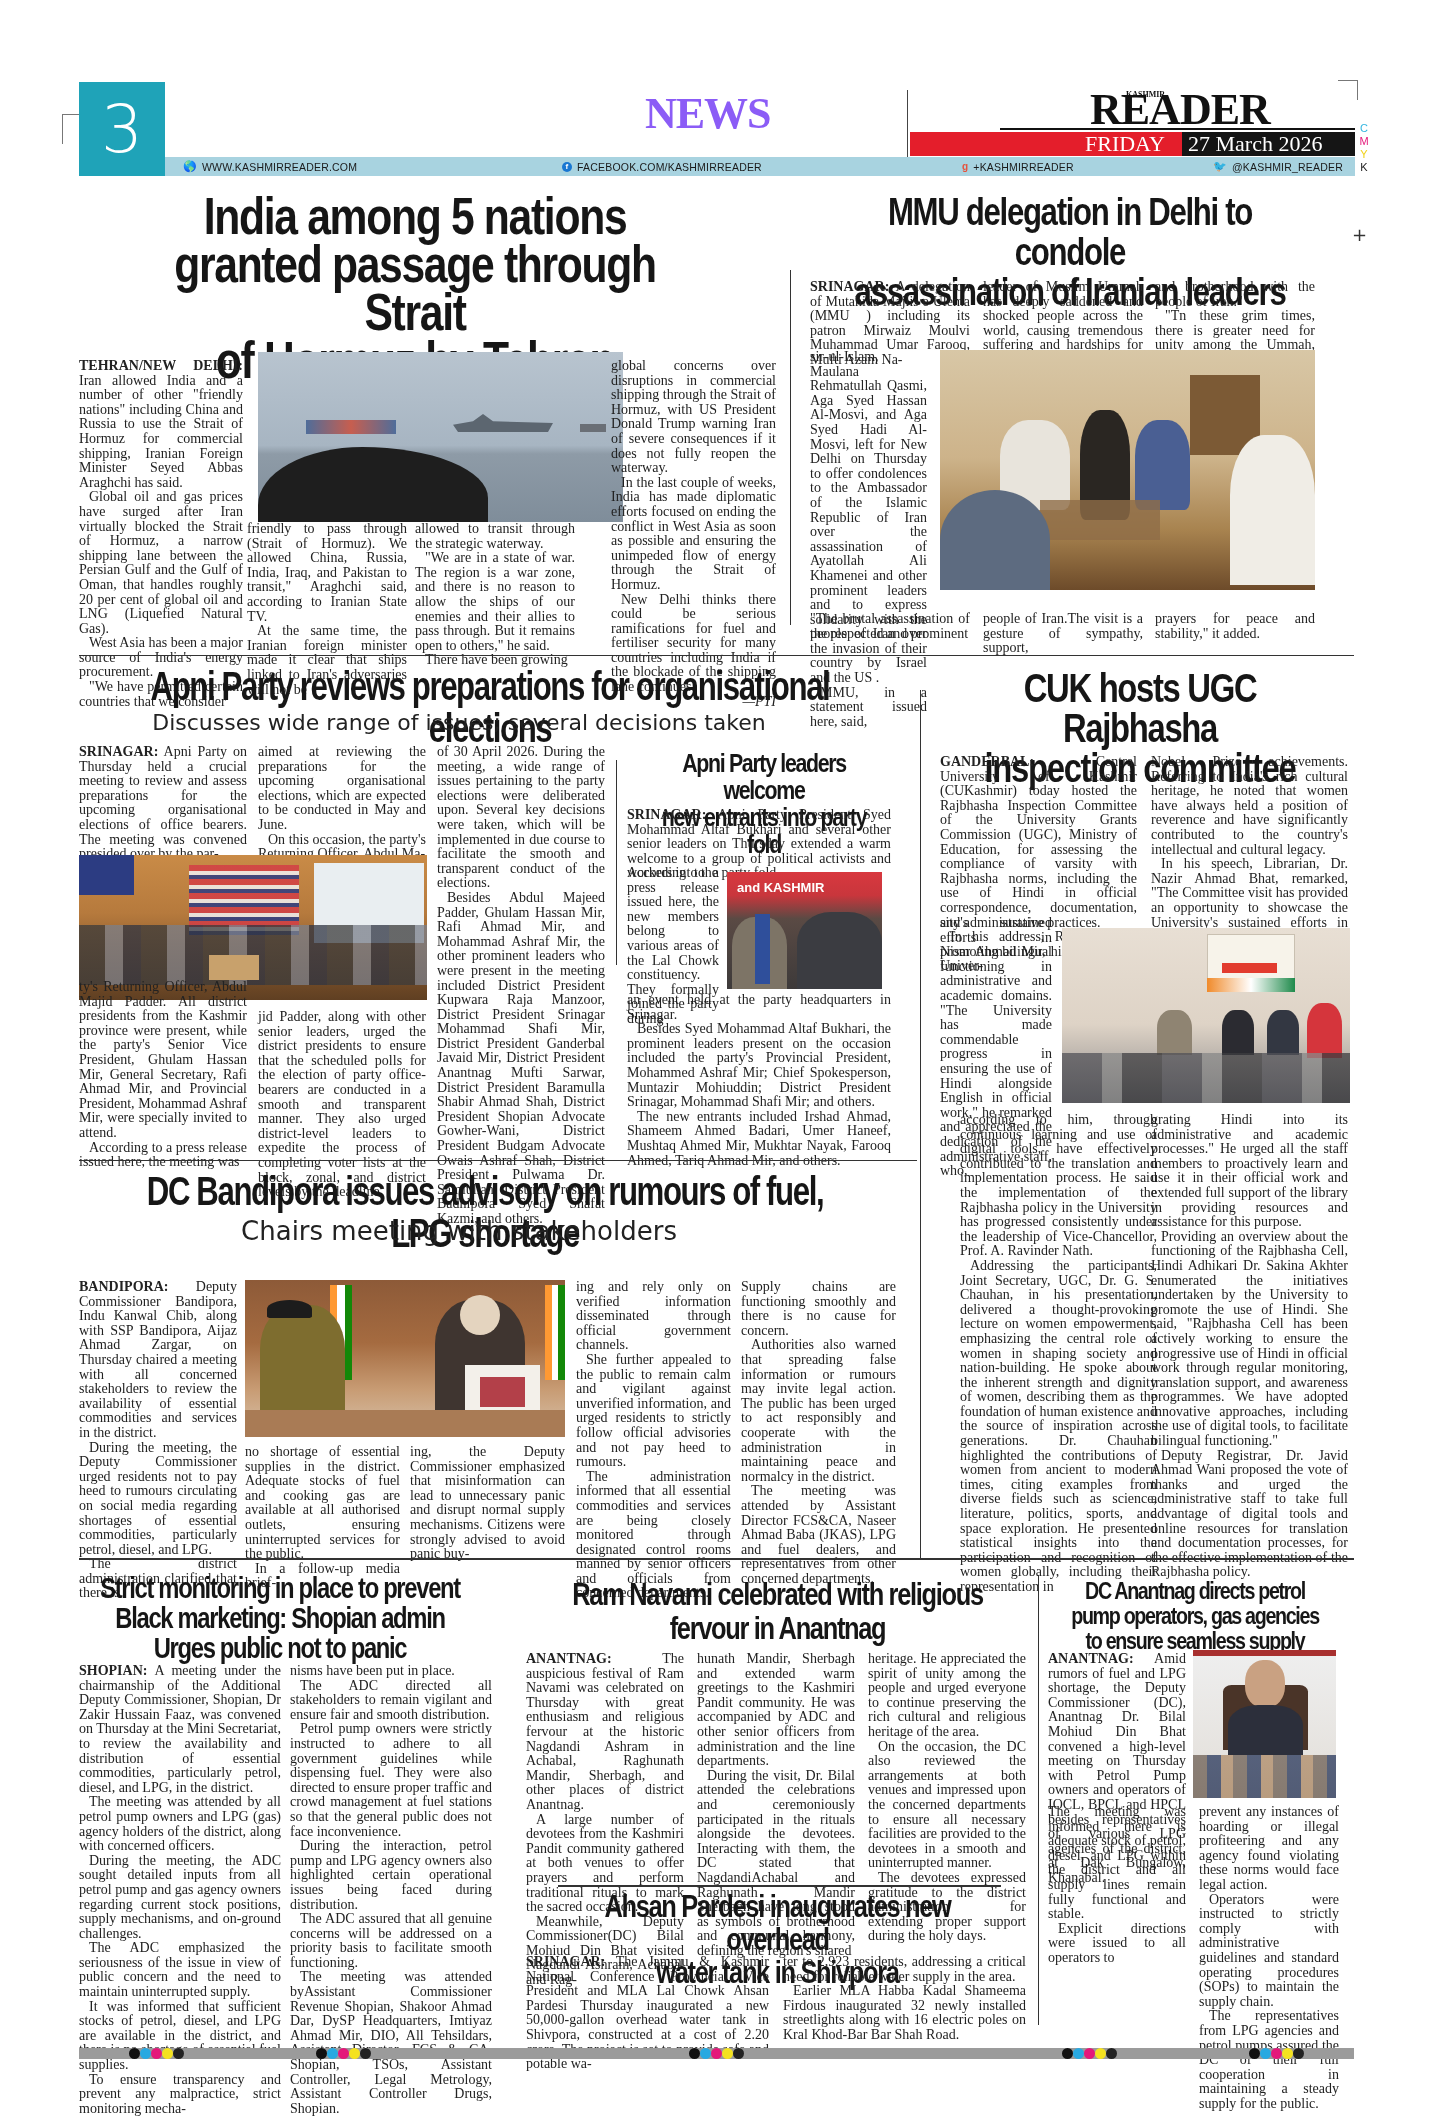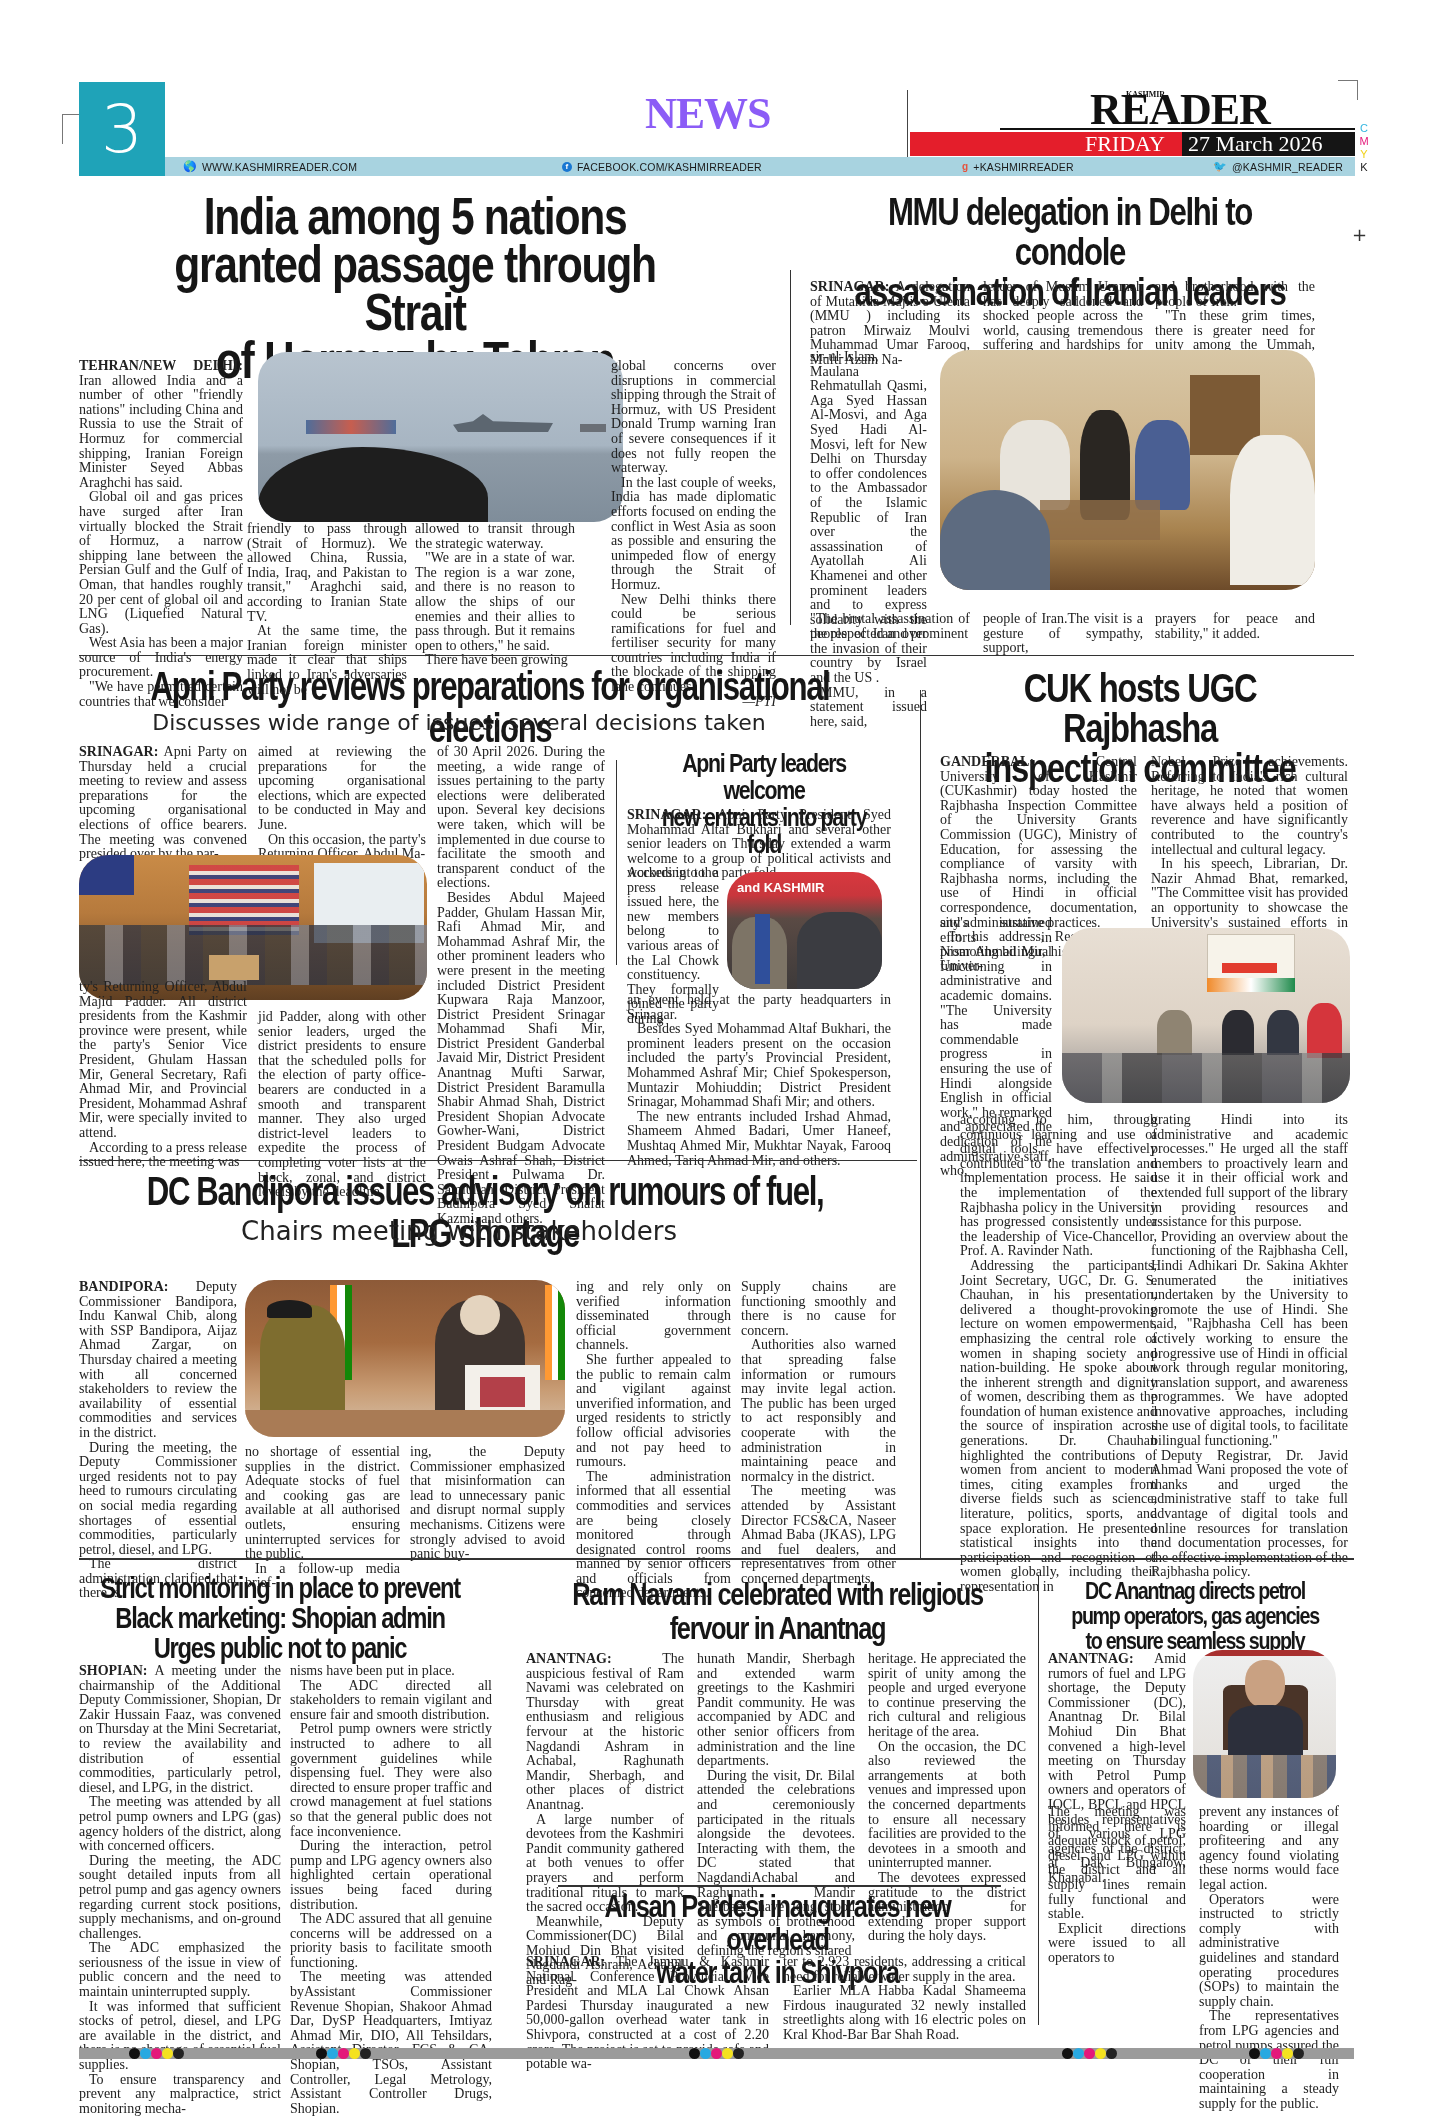--- a/index.html
+++ b/index.html
@@ -7,21 +7,21 @@
   body { position: relative; font-family: "DejaVu Serif", "Liberation Serif", serif; color: #1d1d1d; }
   .abs { position: absolute; }
   .body-text { font-family: "Liberation Serif", "DejaVu Serif", serif; font-size: 14px; line-height: 14.6px; text-align: justify; hyphens: auto; color: #222; }
   .body-text p { text-indent: 10px; }
   .body-text p:first-child { text-indent: 0; }
   .dateline { font-weight: bold; }
   .hed { font-family: "Liberation Sans", "DejaVu Sans", sans-serif; font-weight: bold; color: #161616; text-align: center; letter-spacing: -1.6px; transform: scaleX(0.82); transform-origin: center top; }
   .subhed { font-family: "DejaVu Sans", "Liberation Sans", sans-serif; color: #222; text-align: center; }
   .rule-h { position: absolute; height: 2px; background: #333; }
   .rule-v { position: absolute; width: 2px; background: #333; }
-  .photo { position: absolute; overflow: hidden; border-radius: 29px; }
+  .photo { position: absolute; overflow: hidden; }
   
   .page-num { background: #1fa3b8; color: #fff; font-family: "DejaVu Sans", sans-serif; font-size: 66px; display: flex; align-items: center; justify-content: center; font-weight: 300; }
   .news-label { font-family: "Liberation Serif", serif; font-weight: bold; color: #8b5cf6; font-size: 44px; letter-spacing: -1px; }
   .info-bar { background: #a8d3e0; display: flex; align-items: center; font-family: "Liberation Sans", sans-serif; font-size: 10.5px; color: #1a1a1a; letter-spacing: 0.2px; }
   .info-bar .item { display: flex; align-items: center; gap: 5px; position: absolute; }
   .brand { font-family: "Liberation Serif", serif; font-weight: bold; color: #111; }
   .date-bar-red { background: #e41e2b; }
   .date-bar-black { background: #151515; color: #fff; }
   .cmyk { font-family: "Liberation Sans", sans-serif; font-size: 11px; line-height: 13px; text-align: center; }
   .reg-strip { position: absolute; height: 11px; background: #9b9b9b; }

